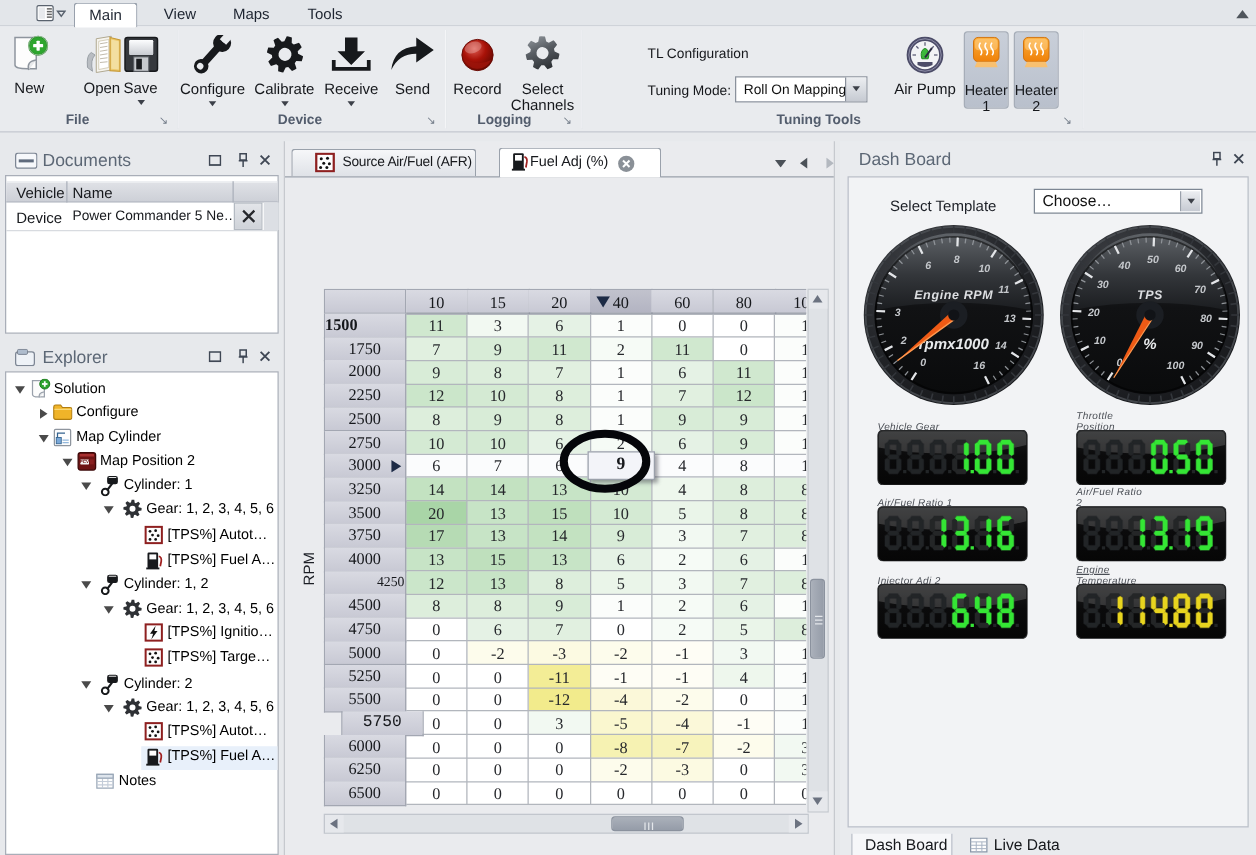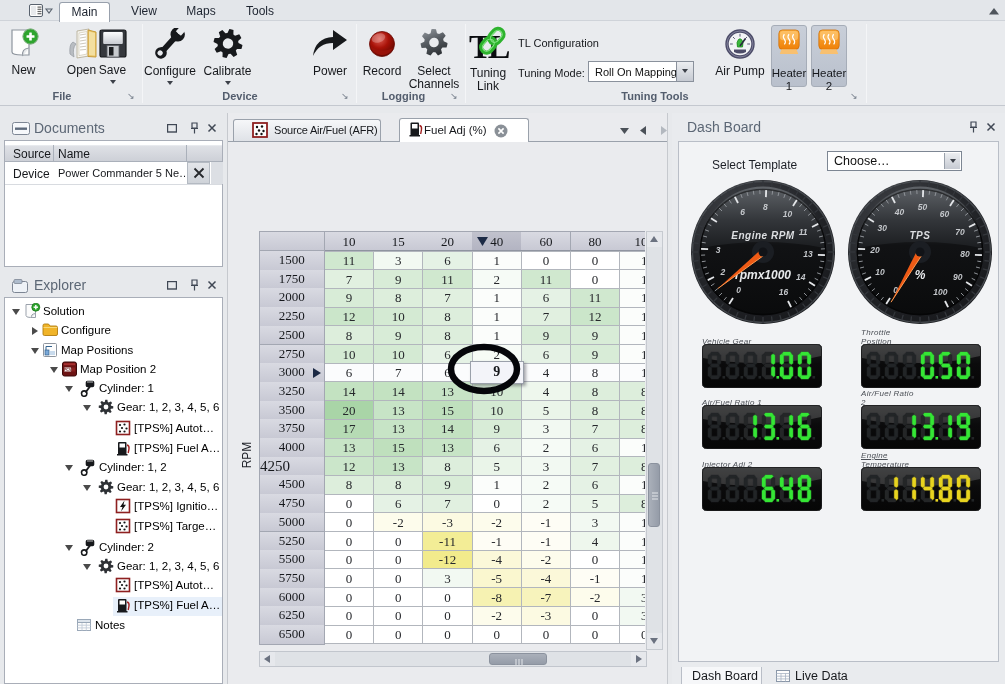--- a/index.html
+++ b/index.html
@@ -136,26 +136,34 @@
   <div class="rbtn" style="left:199px;width:57px;">
     <svg width="40" height="32" viewBox="0 0 40 32">
         <g transform="translate(20,15.5)" id="gearblk">
           <path d="M14.50 0.00 L14.22 2.83 L9.88 3.56 L9.00 5.42 L11.17 9.24 L10.25 10.25 L8.06 12.06 L4.47 9.50 L2.53 10.19 L1.36 14.44 L0.00 14.50 L-2.83 14.22 L-3.56 9.88 L-5.42 9.00 L-9.24 11.17 L-10.25 10.25 L-12.06 8.06 L-9.50 4.47 L-10.19 2.53 L-14.44 1.36 L-14.50 0.00 L-14.22 -2.83 L-9.88 -3.56 L-9.00 -5.42 L-11.17 -9.24 L-10.25 -10.25 L-8.06 -12.06 L-4.47 -9.50 L-2.53 -10.19 L-1.36 -14.44 L-0.00 -14.50 L2.83 -14.22 L3.56 -9.88 L5.42 -9.00 L9.24 -11.17 L10.25 -10.25 L12.06 -8.06 L9.50 -4.47 L10.19 -2.53 L14.44 -1.36 L14.50 -0.00 Z M 5.2 0 A 5.2 5.2 0 1 0 -5.2 0 A 5.2 5.2 0 1 0 5.2 0 Z" fill="#17191c" fill-rule="evenodd" transform="rotate(11)"></path>
         </g>
       </svg>
     <div class="cap">Calibrate</div>
     <div class="caret"></div>
   </div>
 
+  <div class="rbtn" style="left:256px;width:50px;">
+    <svg width="36" height="32" viewBox="0 0 36 32">
+      <path d="M13 2 h10 v11 h6 l-11 11 l-11 -11 h6 Z" fill="#17191c"></path>
+      <path d="M4 20 v7 h28 v-7" fill="none" stroke="#17191c" stroke-width="3"></path>
+    </svg>
+    <div class="cap">Receive</div>
+    <div class="caret"></div>
+  </div>
 
   <div class="rbtn" style="left:306px;width:48px;">
     <svg width="38" height="32" viewBox="0 0 38 32">
       <path d="M2 28 Q4 10 22 9 L22 2 L36 12 L22 22 L22 15 Q8 15 2 28 Z" fill="#17191c"></path>
     </svg>
-    <div class="cap">Power</div>
+    <div class="cap">Send</div>
   </div>
 
   <div class="rbtn" style="left:358px;width:48px;">
     <svg width="32" height="32" viewBox="0 0 32 32">
       <defs>
         <radialGradient id="redg" cx="40%" cy="30%" r="75%">
             <stop offset="0%" stop-color="#dd5a50"></stop>
             <stop offset="48%" stop-color="#a81208"></stop>
             <stop offset="100%" stop-color="#5e0801"></stop>
           </radialGradient>
@@ -180,34 +188,20 @@
             <stop offset="100%" stop-color="#2e3236"></stop>
           </linearGradient>
         </defs>
         <g transform="translate(22,14.5)" id="gearGray">
           <path d="M13.50 0.00 L13.13 3.12 L9.05 3.77 L7.93 5.76 L9.50 9.59 L8.42 10.55 L5.75 12.22 L2.69 9.42 L0.44 9.79 L-1.57 13.41 L-3.00 13.16 L-5.97 12.11 L-5.69 7.98 L-7.38 6.45 L-11.46 7.13 L-12.16 5.86 L-13.19 2.89 L-9.79 0.53 L-9.64 -1.75 L-12.72 -4.52 L-12.16 -5.86 L-10.48 -8.51 L-6.51 -7.32 L-4.64 -8.63 L-4.40 -12.76 L-3.00 -13.16 L0.12 -13.50 L1.66 -9.66 L3.85 -9.01 L7.23 -11.40 L8.42 -10.55 L10.63 -8.32 L8.59 -4.72 L9.45 -2.61 L13.42 -1.45 L13.50 -0.00 Z M 4.8 0 A 4.8 4.8 0 1 0 -4.8 0 A 4.8 4.8 0 1 0 4.8 0 Z" fill="url(#gryg)" fill-rule="evenodd" transform="rotate(8)"></path>
         </g>
       </svg>
     <div class="cap">Select<br>Channels</div>
   </div>
 
-  <div class="rbtn" style="left:466px;width:44px;">
-    <svg width="40" height="34" viewBox="0 -2 40 32" style="overflow:visible">
-      <text x="1" y="27" font-family="Liberation Serif, serif" font-size="34" font-weight="bold" fill="#0b0d10" letter-spacing="-4">TL</text>
-      <g transform="translate(25,9) rotate(42)" fill="none" stroke="#2db32d" stroke-width="4.2">
-        <rect x="-5.5" y="-13" width="11" height="16" rx="5.5"></rect>
-        <rect x="-5.5" y="-1" width="11" height="16" rx="5.5"></rect>
-      </g>
-      <g transform="translate(25,9) rotate(42)" fill="none" stroke="#8ae88a" stroke-width="1">
-        <rect x="-4.2" y="-11.7" width="8.4" height="13.4" rx="4.2"></rect>
-        <rect x="-4.2" y="0.3" width="8.4" height="13.4" rx="4.2"></rect>
-      </g>
-    </svg>
-    <div class="cap">Tuning<br>Link</div>
-  </div>
 
   <div class="abs" style="left:518px;top:16px;font-size:11px;color:#16181c;">TL Configuration</div>
   <div class="abs" style="left:518px;top:46px;font-size:11px;color:#16181c;">Tuning Mode:</div>
   <div class="abs" style="left:588px;top:40px;width:106px;height:21px;background:#fff;border:1px solid #8a919c;">
     <div class="abs" style="left:6px;top:4px;font-size:11px;color:#111;">Roll On Mapping</div>
     <div class="abs" style="left:87px;top:0px;width:17px;height:19px;background:linear-gradient(#eceef1,#c6cad2);border-left:1px solid #8a919c;">
       <div class="caret" style="margin-top:7px;"></div>
     </div>
   </div>
 
@@ -280,21 +274,21 @@
       <rect x="0.5" y="0.5" width="9" height="7.5" fill="none" stroke="#3f4754" stroke-width="1.4"></rect>
     </svg>
     <svg class="abs" style="left:186px;top:4px" width="9" height="12">
       <path d="M2 1 h5 v5 h-5 Z M1 6.5 h7 M4.5 6.5 v5" stroke="#3f4754" stroke-width="1.2" fill="none"></path>
     </svg>
     <svg class="abs" style="left:203px;top:5px" width="10" height="10">
       <path d="M1.5 1.5 L8.5 8.5 M8.5 1.5 L1.5 8.5" stroke="#3f4754" stroke-width="1.5"></path>
     </svg>
     <div id="docbox">
       <div class="abs" style="left:0;top:4px;width:217px;height:17px;background:linear-gradient(#dfe1e6,#cdd0d7);border-top:1px solid #e8eaee;border-bottom:1px solid #aab0ba;"></div>
-      <div class="abs" style="left:8px;top:6px;font-size:12px;color:#16181c;">Source</div>
+      <div class="abs" style="left:8px;top:6px;font-size:12px;color:#16181c;">Vehicle</div>
       <div class="abs" style="left:53px;top:6px;font-size:12px;color:#16181c;">Name</div>
       <div class="abs" style="left:48px;top:4px;width:1px;height:17px;background:#aab0ba;"></div>
       <div class="abs" style="left:181px;top:4px;width:1px;height:17px;background:#aab0ba;"></div>
       <div class="abs" style="left:8px;top:26px;font-size:12px;color:#16181c;">Device</div>
       <div class="abs" style="left:53px;top:26px;font-size:11px;color:#16181c;">Power Commander 5 Ne…</div>
       <div class="abs" style="left:182px;top:21px;width:23px;height:22px;background:linear-gradient(#e3e5e9,#cfd3d9);border:1px solid #b4bac2;"></div>
       <svg class="abs" style="left:188px;top:26px" width="12" height="12">
         <path d="M1.5 1.5 L10.5 10.5 M10.5 1.5 L1.5 10.5" stroke="#26282c" stroke-width="1.8"></path>
       </svg>
       <div class="abs" style="left:206px;top:21px;width:12px;height:22px;background:#dcdfe4;"></div>
@@ -332,21 +326,21 @@
           <path d="M1.5 6 h13.5 v-1 h-13.5Z" fill="#f8d878"></path>
         </svg></div>
       <div class="trow" style="left:56px;top:26px;">Configure</div>
       <div class="tri-e" style="left:26px;top:50px;"></div>
       <div class="abs" style="left:37px;top:44px;"><svg width="16" height="16" viewBox="0 0 16 16">
           <rect x="1.5" y="1.5" width="13" height="13" rx="1" fill="#fdfdfd" stroke="#8e959e"></rect>
           <rect x="3" y="8" width="4" height="5" fill="#7aa8d8" stroke="#33628e" stroke-width="0.7"></rect>
           <path d="M4 8 V4.5 h6" fill="none" stroke="#33628e" stroke-width="1"></path>
           <path d="M8 10 h5 M8 12 h5" stroke="#93b8dc" stroke-width="1"></path>
         </svg></div>
-      <div class="trow" style="left:56px;top:46px;">Map Positions</div>
+      <div class="trow" style="left:56px;top:46px;">Map Cylinder</div>
       <div class="tri-e" style="left:45px;top:69px;"></div>
       <div class="abs" style="left:56px;top:63px;"><svg width="17" height="16" viewBox="0 0 17 16">
           <rect x="1.5" y="1" width="14" height="14" rx="2" fill="#6e1414" stroke="#3c0808"></rect>
           <rect x="2.8" y="2.2" width="11.4" height="2" fill="#a83030"></rect>
           <rect x="3.2" y="6.5" width="7" height="4" rx="0.5" fill="#f2f2f2"></rect>
           <text x="6.6" y="9.8" font-size="3.6" font-weight="bold" fill="#701010" text-anchor="middle">PCV</text>
           <rect x="11" y="6.5" width="3" height="4" fill="#8a2020"></rect>
         </svg></div>
       <div class="trow" style="left:75px;top:65px;">Map Position 2</div>
       <div class="tri-e" style="left:60px;top:88px;"></div>
@@ -822,41 +816,41 @@
       <div class="abs" style="left:65.50px;top:0;width:50.2px;height:20px;background:linear-gradient(#d9dae2,#c8c9d4);border:1px solid #a3a7b2;border-left:none;border-bottom:1.5px solid #8f94a0;font-family:'Liberation Serif',serif;font-size:13px;color:#16181c;text-align:center;line-height:19px;">10</div>
       <div class="abs" style="left:114.70px;top:0;width:50.2px;height:20px;background:linear-gradient(#d9dae2,#c8c9d4);border:1px solid #a3a7b2;border-left:none;border-bottom:1.5px solid #8f94a0;font-family:'Liberation Serif',serif;font-size:13px;color:#16181c;text-align:center;line-height:19px;">15</div>
       <div class="abs" style="left:163.90px;top:0;width:50.2px;height:20px;background:linear-gradient(#d9dae2,#c8c9d4);border:1px solid #a3a7b2;border-left:none;border-bottom:1.5px solid #8f94a0;font-family:'Liberation Serif',serif;font-size:13px;color:#16181c;text-align:center;line-height:19px;">20</div>
       <div class="abs" style="left:213.10px;top:0;width:50.2px;height:20px;background:linear-gradient(#c1c2cd,#b3b4c2);border:1px solid #a3a7b2;border-left:none;border-bottom:1.5px solid #8f94a0;font-family:'Liberation Serif',serif;font-size:13px;color:#16181c;text-align:center;line-height:19px;">40</div>
       <div class="abs" style="left:262.30px;top:0;width:50.2px;height:20px;background:linear-gradient(#d9dae2,#c8c9d4);border:1px solid #a3a7b2;border-left:none;border-bottom:1.5px solid #8f94a0;font-family:'Liberation Serif',serif;font-size:13px;color:#16181c;text-align:center;line-height:19px;">60</div>
       <div class="abs" style="left:311.50px;top:0;width:50.2px;height:20px;background:linear-gradient(#d9dae2,#c8c9d4);border:1px solid #a3a7b2;border-left:none;border-bottom:1.5px solid #8f94a0;font-family:'Liberation Serif',serif;font-size:13px;color:#16181c;text-align:center;line-height:19px;">80</div>
       <div class="abs" style="left:360.70px;top:0;width:50.2px;height:20px;background:linear-gradient(#d9dae2,#c8c9d4);border:1px solid #a3a7b2;border-left:none;border-bottom:1.5px solid #8f94a0;font-family:'Liberation Serif',serif;font-size:13px;color:#16181c;text-align:center;line-height:19px;">100</div>
       <svg class="abs" style="left:218.10000000000002px;top:6px" width="11" height="10">
         <path d="M0 0 L11 0 L5.5 9 Z" fill="#1c2a45"></path>
       </svg>
-      <div class="abs" style="left:0;top:20.00px;width:65.5px;height:19.7px;background:linear-gradient(#d9dae2,#c8c9d4);border:1px solid #a3a7b2;border-top:none;font-family:'Liberation Serif',serif;font-size:13px;color:#16181c;text-align:center;line-height:18.7px;">1500</div>
+      <div class="abs" style="left:0;top:20.00px;width:65.5px;height:19.7px;background:linear-gradient(#d9dae2,#c8c9d4);border:1px solid #a3a7b2;border-top:none;font-family:'Liberation Serif',serif;font-size:13px;color:#16181c;text-align:left;line-height:18.7px;font-weight:bold;">1500</div>
       <div class="abs" style="left:0;top:38.70px;width:65.5px;height:19.7px;background:linear-gradient(#d9dae2,#c8c9d4);border:1px solid #a3a7b2;border-top:none;font-family:'Liberation Serif',serif;font-size:13px;color:#16181c;text-align:center;line-height:18.7px;">1750</div>
       <div class="abs" style="left:0;top:57.40px;width:65.5px;height:19.7px;background:linear-gradient(#d9dae2,#c8c9d4);border:1px solid #a3a7b2;border-top:none;font-family:'Liberation Serif',serif;font-size:13px;color:#16181c;text-align:center;line-height:18.7px;">2000</div>
       <div class="abs" style="left:0;top:76.10px;width:65.5px;height:19.7px;background:linear-gradient(#d9dae2,#c8c9d4);border:1px solid #a3a7b2;border-top:none;font-family:'Liberation Serif',serif;font-size:13px;color:#16181c;text-align:center;line-height:18.7px;">2250</div>
       <div class="abs" style="left:0;top:94.80px;width:65.5px;height:19.7px;background:linear-gradient(#d9dae2,#c8c9d4);border:1px solid #a3a7b2;border-top:none;font-family:'Liberation Serif',serif;font-size:13px;color:#16181c;text-align:center;line-height:18.7px;">2500</div>
       <div class="abs" style="left:0;top:113.50px;width:65.5px;height:19.7px;background:linear-gradient(#d9dae2,#c8c9d4);border:1px solid #a3a7b2;border-top:none;font-family:'Liberation Serif',serif;font-size:13px;color:#16181c;text-align:center;line-height:18.7px;">2750</div>
       <div class="abs" style="left:0;top:132.20px;width:65.5px;height:19.7px;background:linear-gradient(#d9dae2,#c8c9d4);border:1px solid #a3a7b2;border-top:none;font-family:'Liberation Serif',serif;font-size:13px;color:#16181c;text-align:center;line-height:18.7px;">3000</div>
       <svg class="abs" style="left:53.5px;top:137.2px" width="9" height="10">
         <path d="M0 0 L0 10 L8 5 Z" fill="#1c2a45"></path>
       </svg>
       <div class="abs" style="left:0;top:150.90px;width:65.5px;height:19.7px;background:linear-gradient(#d9dae2,#c8c9d4);border:1px solid #a3a7b2;border-top:none;font-family:'Liberation Serif',serif;font-size:13px;color:#16181c;text-align:center;line-height:18.7px;">3250</div>
       <div class="abs" style="left:0;top:169.60px;width:65.5px;height:19.7px;background:linear-gradient(#d9dae2,#c8c9d4);border:1px solid #a3a7b2;border-top:none;font-family:'Liberation Serif',serif;font-size:13px;color:#16181c;text-align:center;line-height:18.7px;">3500</div>
       <div class="abs" style="left:0;top:188.30px;width:65.5px;height:19.7px;background:linear-gradient(#d9dae2,#c8c9d4);border:1px solid #a3a7b2;border-top:none;font-family:'Liberation Serif',serif;font-size:13px;color:#16181c;text-align:center;line-height:18.7px;">3750</div>
       <div class="abs" style="left:0;top:207.00px;width:65.5px;height:19.7px;background:linear-gradient(#d9dae2,#c8c9d4);border:1px solid #a3a7b2;border-top:none;font-family:'Liberation Serif',serif;font-size:13px;color:#16181c;text-align:center;line-height:18.7px;">4000</div>
-      <div class="abs" style="left:0;top:225.70px;width:65.5px;height:19.7px;background:linear-gradient(#d9dae2,#c8c9d4);border:1px solid #a3a7b2;border-top:none;font-family:'Liberation Serif',serif;font-size:15px;color:#16181c;text-align:left;line-height:18.7px;">4250</div>
+      <div class="abs" style="left:0;top:225.70px;width:65.5px;height:19.7px;background:linear-gradient(#d9dae2,#c8c9d4);border:1px solid #a3a7b2;border-top:none;font-family:'Liberation Serif',serif;font-size:11px;color:#16181c;text-align:right;line-height:18.7px;">4250</div>
       <div class="abs" style="left:0;top:244.40px;width:65.5px;height:19.7px;background:linear-gradient(#d9dae2,#c8c9d4);border:1px solid #a3a7b2;border-top:none;font-family:'Liberation Serif',serif;font-size:13px;color:#16181c;text-align:center;line-height:18.7px;">4500</div>
       <div class="abs" style="left:0;top:263.10px;width:65.5px;height:19.7px;background:linear-gradient(#d9dae2,#c8c9d4);border:1px solid #a3a7b2;border-top:none;font-family:'Liberation Serif',serif;font-size:13px;color:#16181c;text-align:center;line-height:18.7px;">4750</div>
       <div class="abs" style="left:0;top:281.80px;width:65.5px;height:19.7px;background:linear-gradient(#d9dae2,#c8c9d4);border:1px solid #a3a7b2;border-top:none;font-family:'Liberation Serif',serif;font-size:13px;color:#16181c;text-align:center;line-height:18.7px;">5000</div>
       <div class="abs" style="left:0;top:300.50px;width:65.5px;height:19.7px;background:linear-gradient(#d9dae2,#c8c9d4);border:1px solid #a3a7b2;border-top:none;font-family:'Liberation Serif',serif;font-size:13px;color:#16181c;text-align:center;line-height:18.7px;">5250</div>
       <div class="abs" style="left:0;top:319.20px;width:65.5px;height:19.7px;background:linear-gradient(#d9dae2,#c8c9d4);border:1px solid #a3a7b2;border-top:none;font-family:'Liberation Serif',serif;font-size:13px;color:#16181c;text-align:center;line-height:18.7px;">5500</div>
-      <div class="abs" style="left:0;top:337.90px;width:65.5px;height:19.7px;background:linear-gradient(#d9dae2,#c8c9d4);border:1px solid #a3a7b2;border-top:none;font-family:Liberation Serif, serif;font-size:13px;color:#16181c;text-align:center;line-height:18.7px;">5750</div>
+      <div class="abs" style="left:14px;top:337.90px;width:65.5px;height:19.7px;background:linear-gradient(#d9dae2,#c8c9d4);border:1px solid #a3a7b2;border-top:none;font-family:Liberation Mono, monospace;font-size:13px;color:#16181c;text-align:center;line-height:18.7px;">5750</div>
       <div class="abs" style="left:0;top:356.60px;width:65.5px;height:19.7px;background:linear-gradient(#d9dae2,#c8c9d4);border:1px solid #a3a7b2;border-top:none;font-family:'Liberation Serif',serif;font-size:13px;color:#16181c;text-align:center;line-height:18.7px;">6000</div>
       <div class="abs" style="left:0;top:375.30px;width:65.5px;height:19.7px;background:linear-gradient(#d9dae2,#c8c9d4);border:1px solid #a3a7b2;border-top:none;font-family:'Liberation Serif',serif;font-size:13px;color:#16181c;text-align:center;line-height:18.7px;">6250</div>
       <div class="abs" style="left:0;top:394.00px;width:65.5px;height:19.7px;background:linear-gradient(#d9dae2,#c8c9d4);border:1px solid #a3a7b2;border-top:none;font-family:'Liberation Serif',serif;font-size:13px;color:#16181c;text-align:center;line-height:18.7px;">6500</div>
       <div class="abs" style="left:211.1px;top:129.7px;width:54.2px;height:23.7px;background:#f3f4f9;border:1px solid #9aa0aa;box-shadow:2px 2px 3px rgba(60,60,70,0.45);"></div>
       <div class="abs" style="left:213.1px;top:131.2px;width:49.2px;height:20.7px;font-family:'Liberation Serif',serif;font-size:14px;font-weight:bold;color:#16181c;text-align:center;line-height:20.7px;">9</div>
       <svg class="abs" style="left:172.1px;top:103.2px" width="110" height="70">
         <ellipse cx="53" cy="35" rx="33" ry="22" fill="none" stroke="#05060a" stroke-width="6.5"></ellipse>
       </svg>
     </div>
     <div class="abs" style="left:418px;top:118px;width:17px;height:419px;background:#dfe2e6;border:1px solid #c6cad0;">

